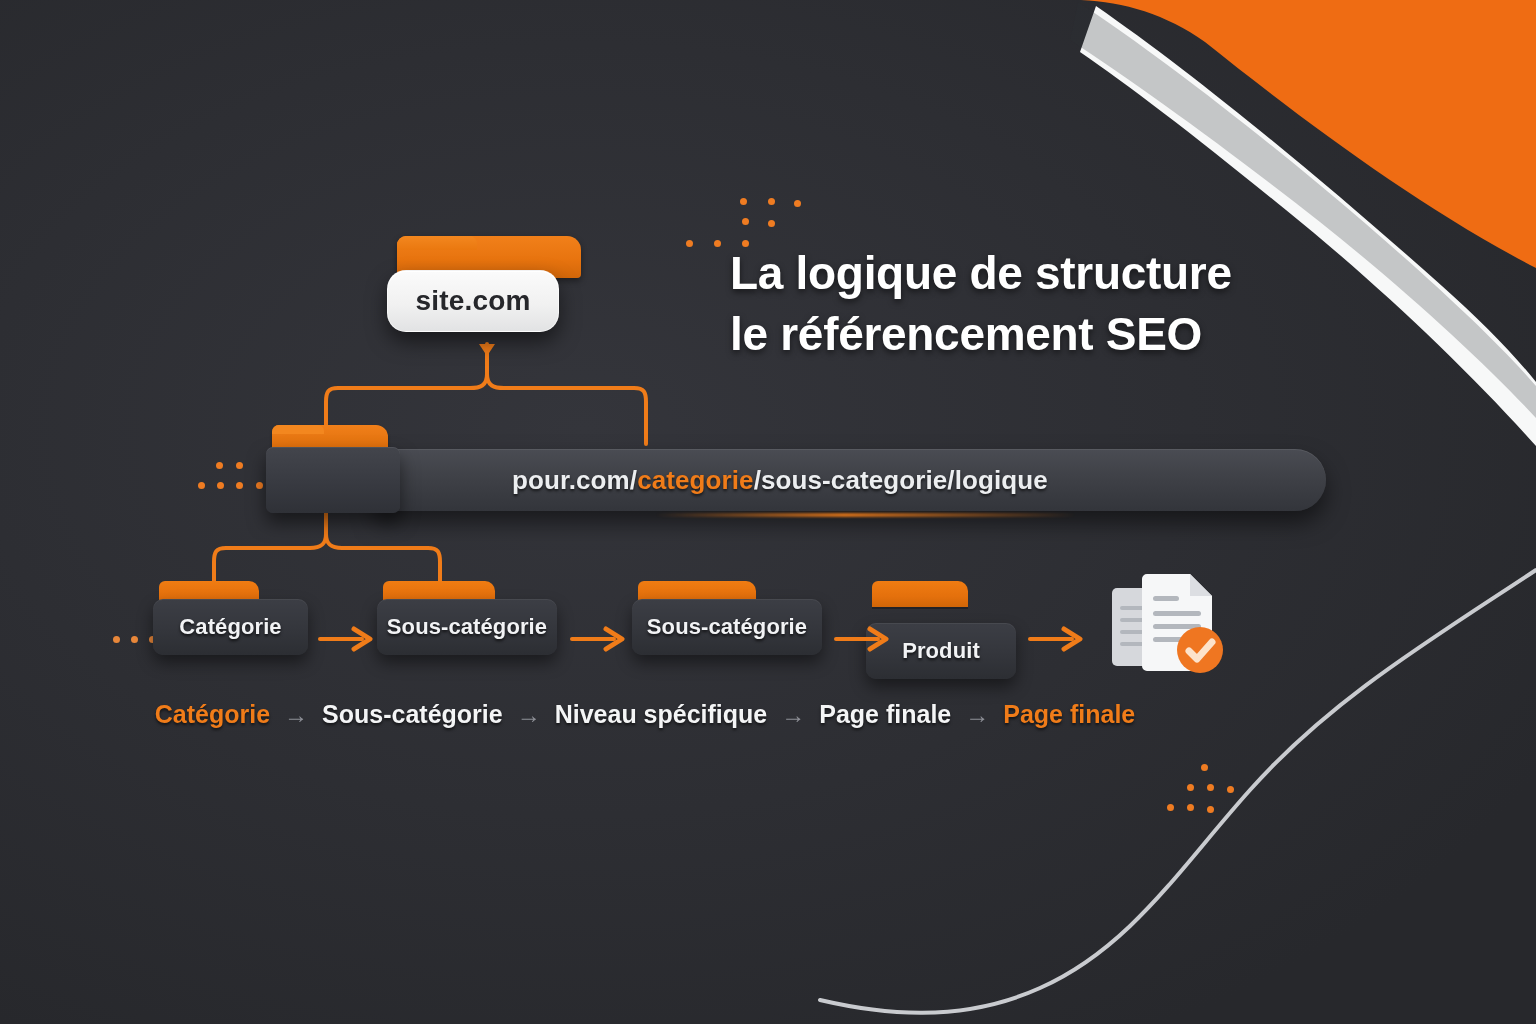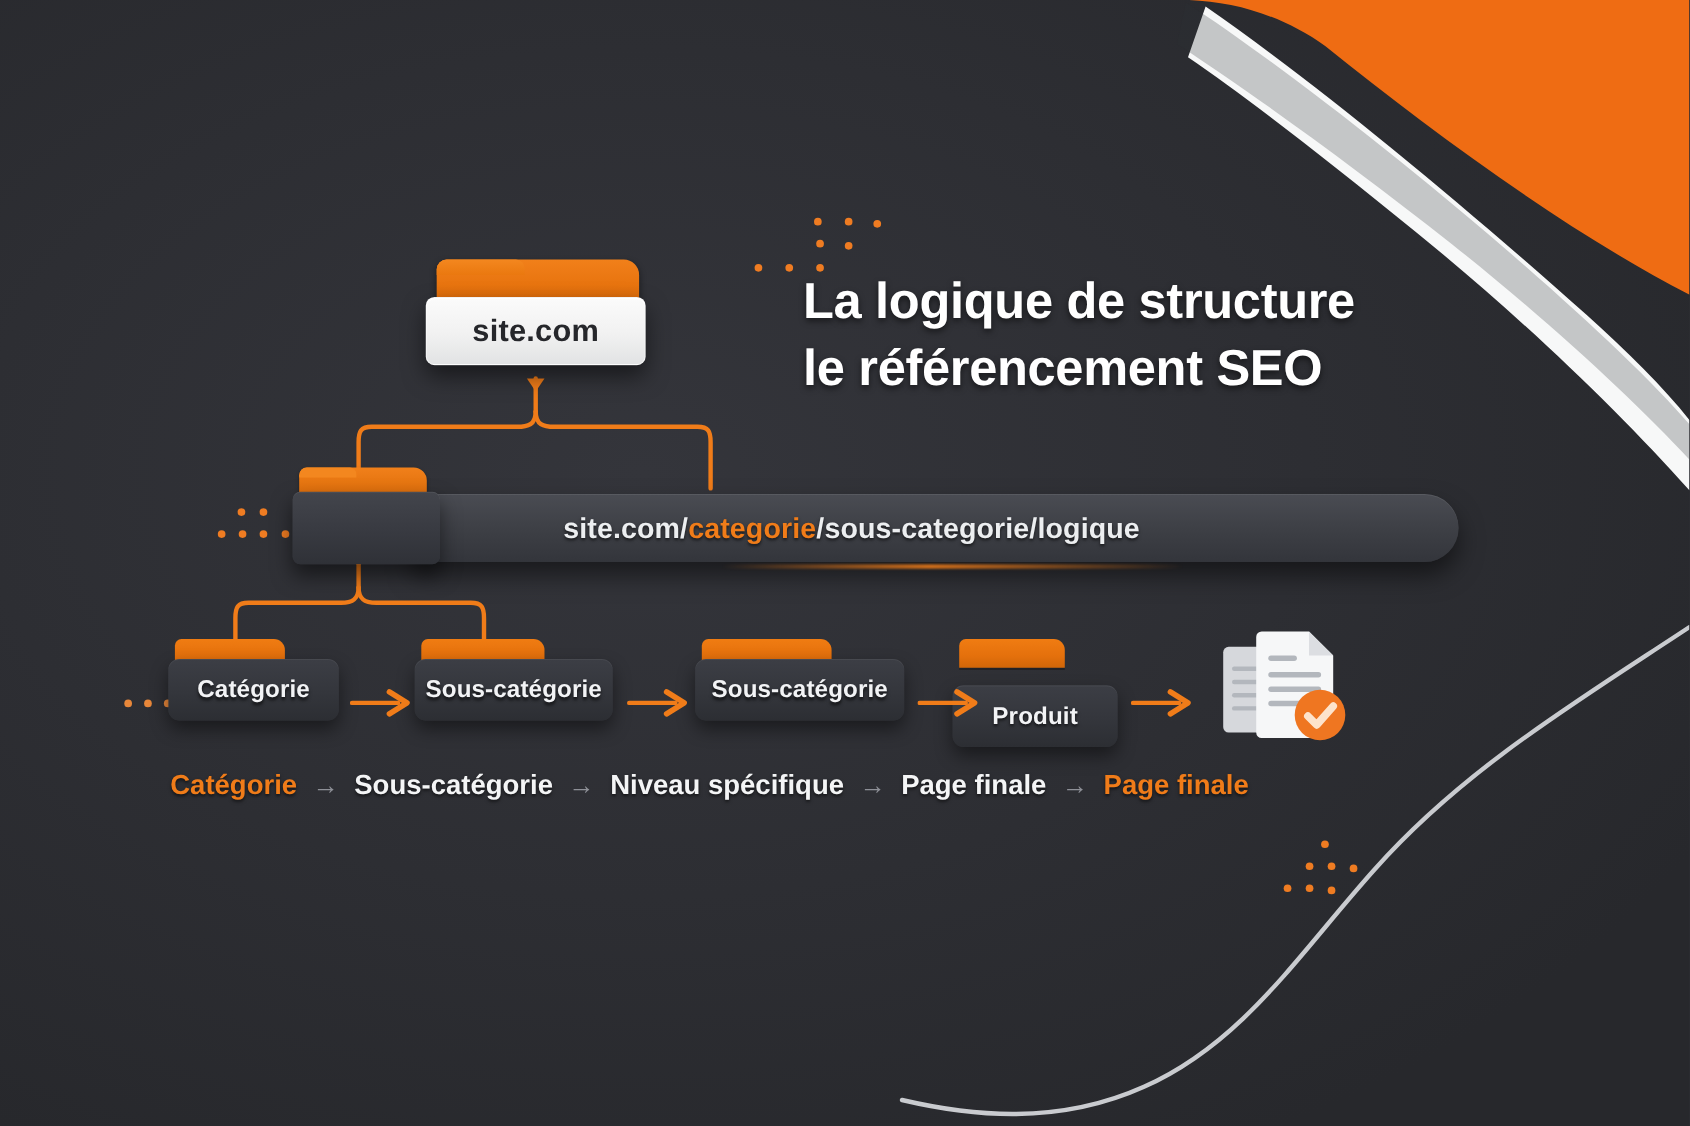--- a/index.html
+++ b/index.html
@@ -57,22 +57,22 @@
     border-radius:9px 14px 4px 4px;
     background:linear-gradient(180deg,#f1801a 0%,#e8740f 55%,#d3670a 100%);
     box-shadow:0 3px 6px rgba(0,0,0,.4);
   }
   #root-folder .rtab:before{
     content:""; position:absolute; left:0; top:0; width:80px; height:14px;
     border-radius:9px 8px 0 0;
     background:linear-gradient(180deg,#f3871f,#ea780f);
   }
   #root-folder .plate{
-    position:absolute; left:0; top:34px; width:200px; height:62px;
-    border-radius:8px;
+    position:absolute; left:0; top:34px; width:172px; height:62px;
+    border-radius:19px;
     background:linear-gradient(180deg,#fbfbfb 0%,#f1f1f1 55%,#e2e3e4 100%);
     box-shadow:0 10px 20px rgba(0,0,0,.5), inset 0 1px 0 #fff;
     display:flex; align-items:center; justify-content:center;
     border:1px solid rgba(255,255,255,.55);
   }
   #root-folder .plate span{
     color:#26272b; font-size:28px; font-weight:700; letter-spacing:.2px;
   }
   #root-folder .lip{
     position:absolute; left:6px; top:88px; width:188px; height:16px;
@@ -227,21 +227,21 @@
   <div id="root-folder">
     <div class="lip"></div>
     <div class="rtab"></div>
     <div class="plate">
       <span>site.com</span>
     </div>
   </div>
 
   <div id="url-row">
     <div id="url-bar">
-      <div id="url-text"><span>site.com/</span><span class="hl">categorie</span><span>/sous-categorie/logique</span></div>
+      <div id="url-text"><span>pour.com/</span><span class="hl">categorie</span><span>/sous-categorie/logique</span></div>
     </div>
     <div class="ftab"></div>
     <div class="fbody"></div>
     <div id="url-glow"></div>
   </div>
 
   <div id="ellipsis-left">
     <i></i>
       <i></i>
       <i></i>

